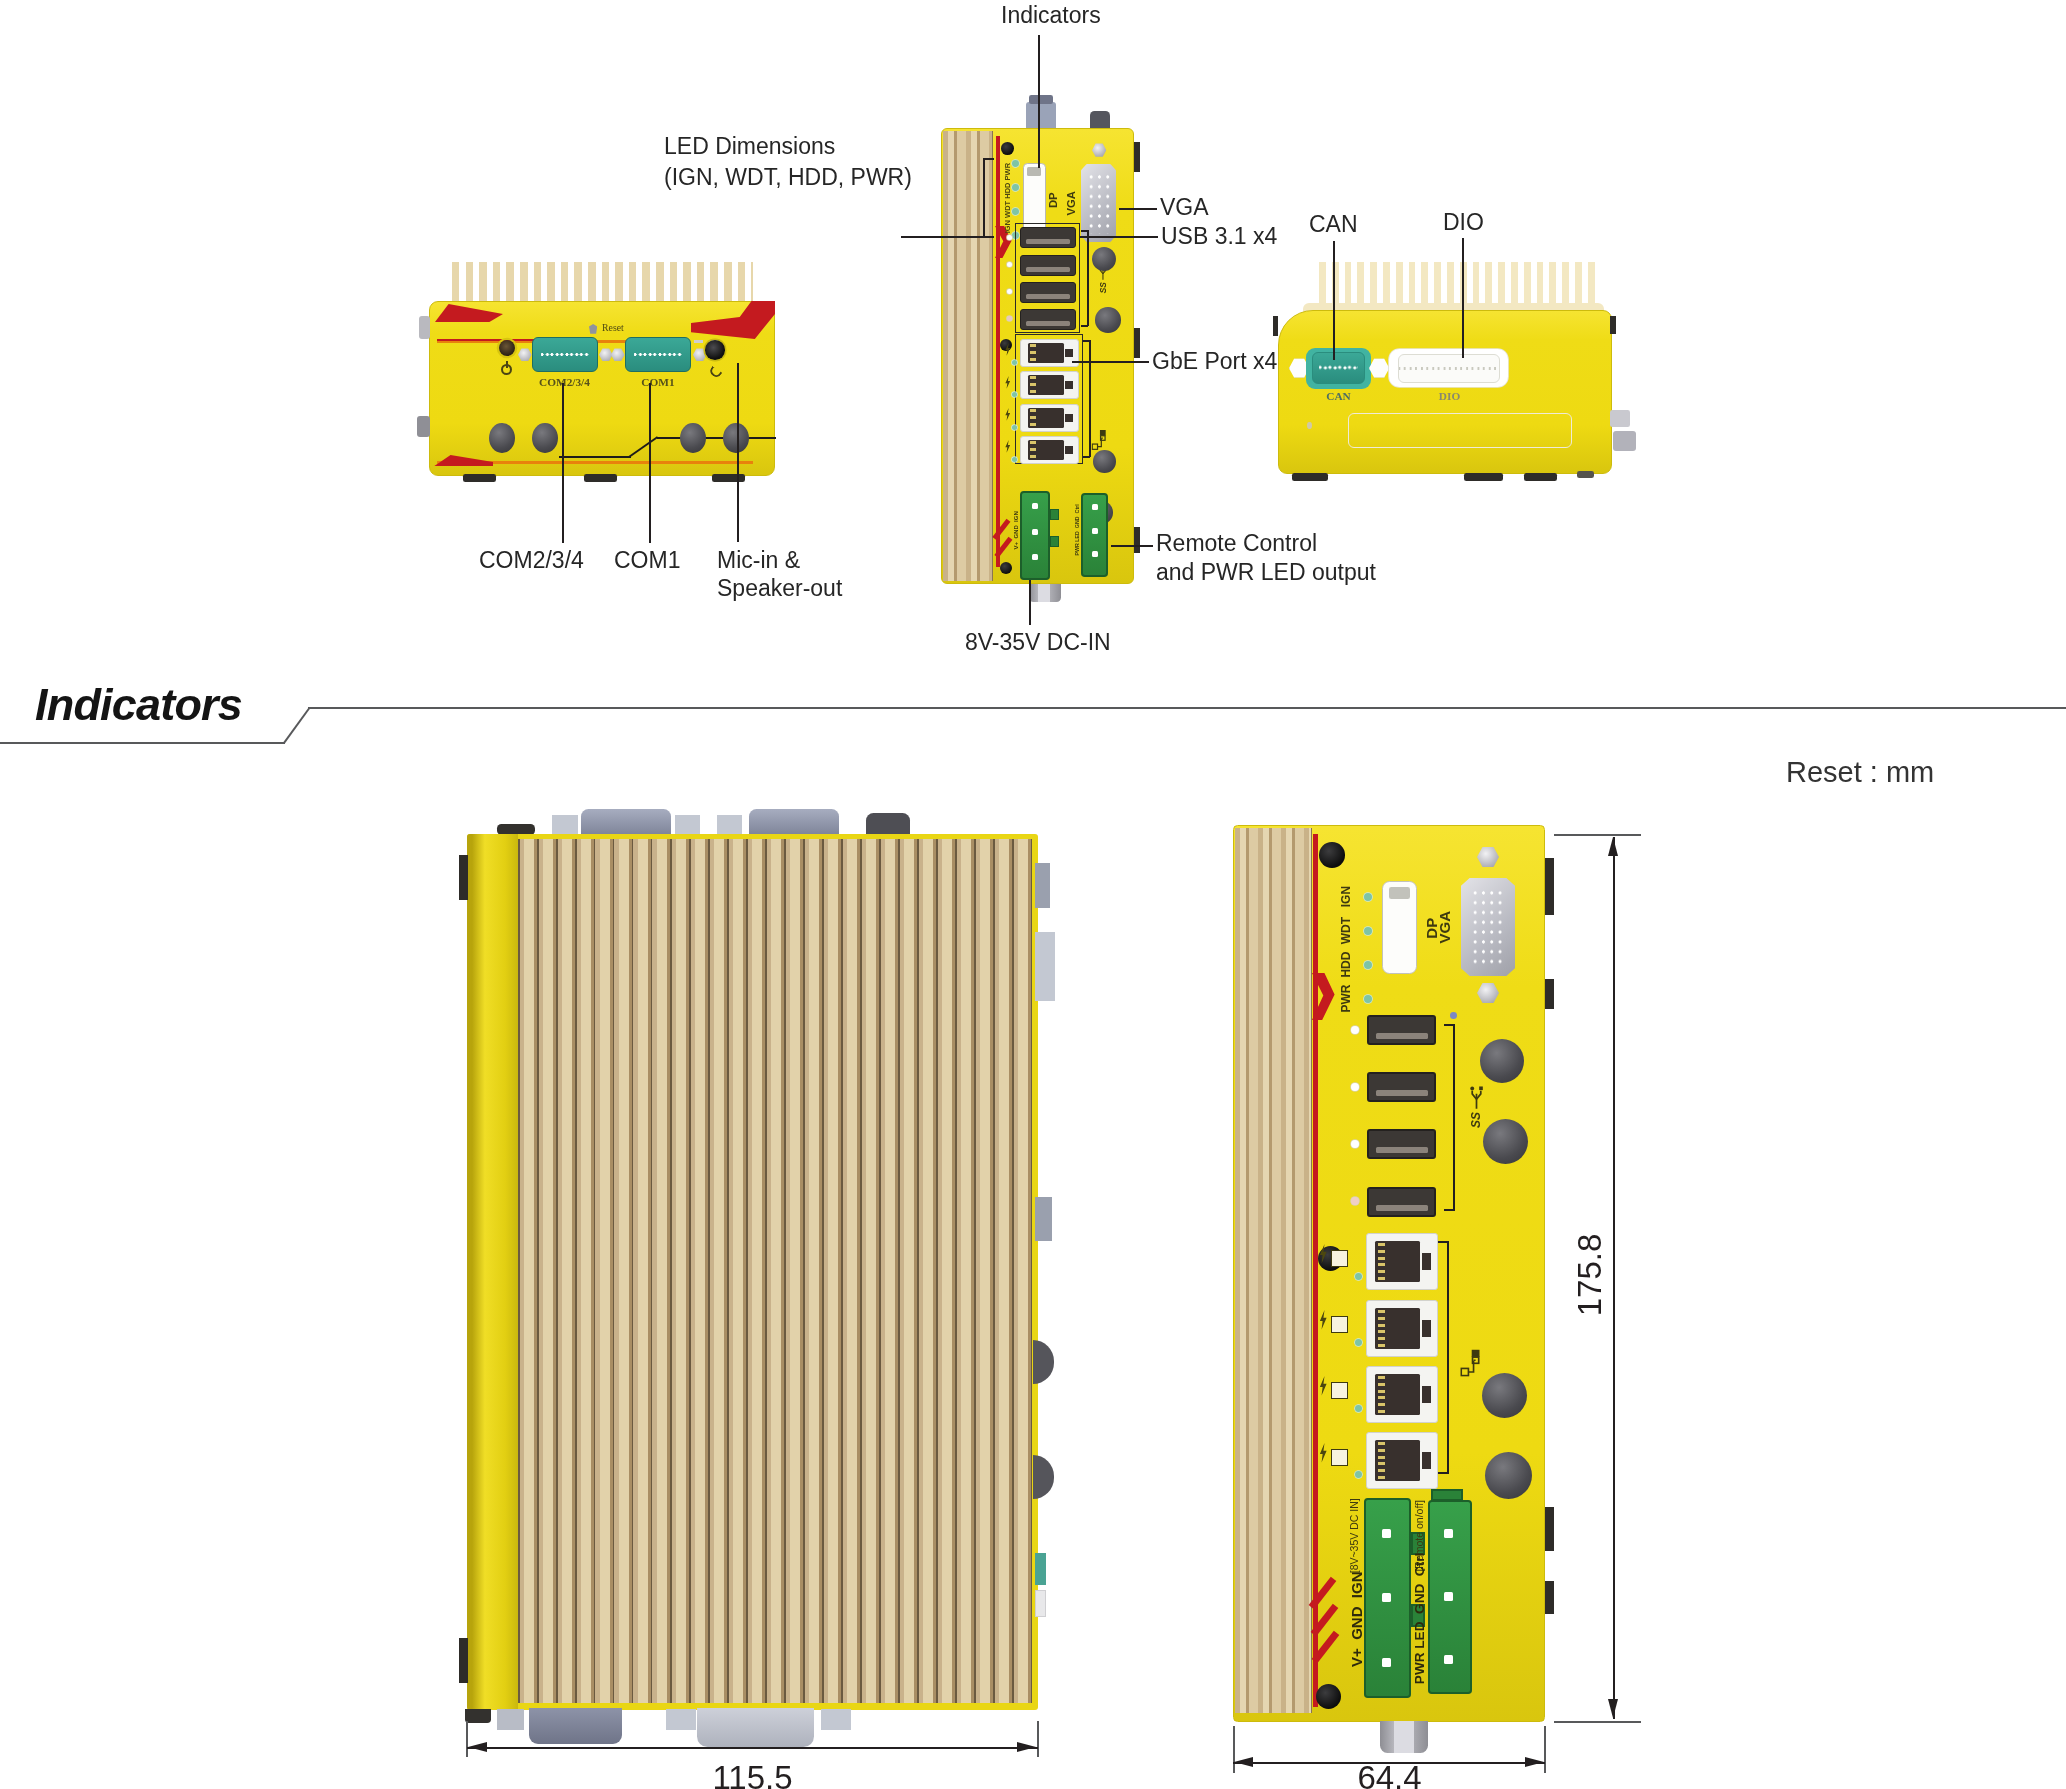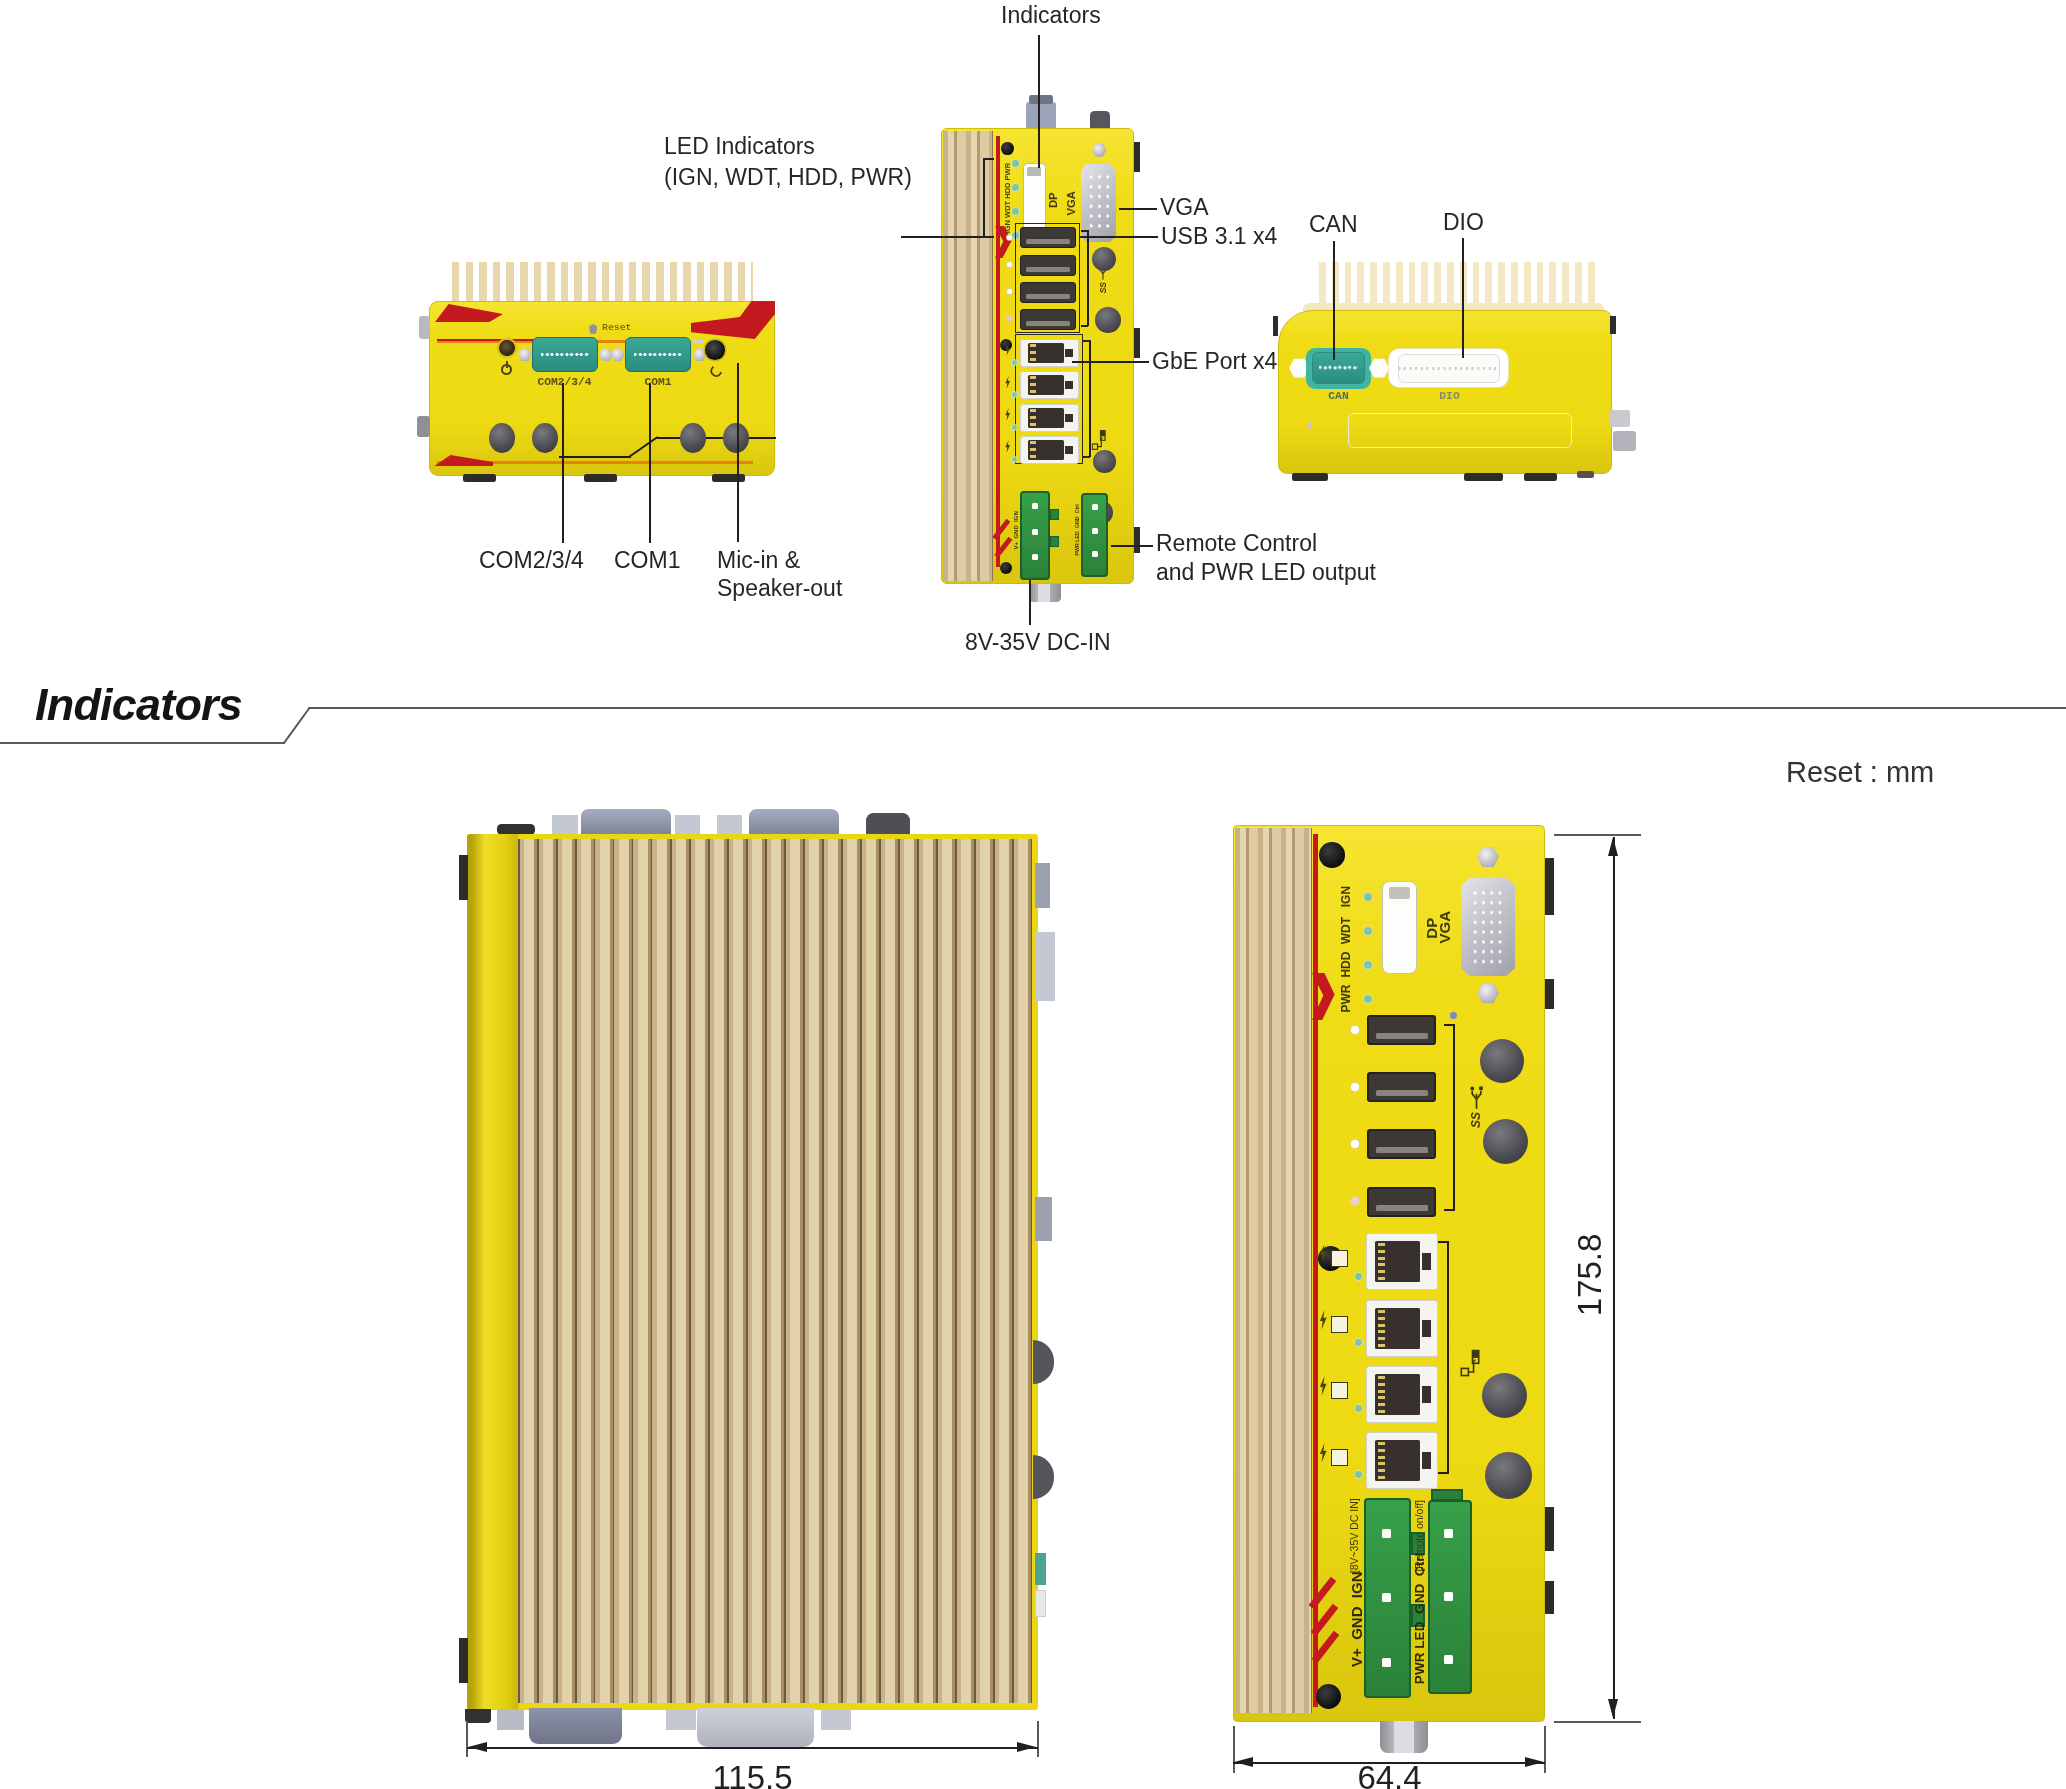--- a/index.html
+++ b/index.html
@@ -37,21 +37,21 @@
         background:repeating-linear-gradient(180deg,#d8c46a 0 3px,#38302d 3px 6.8px)}
   .rj45 .clip{position:absolute;right:8%;top:34%;width:14%;height:32%;background:#38302d}
   .tb{position:absolute;background:linear-gradient(180deg,#37a04a,#2a8238);border:2.3px solid #1c5f2a;border-radius:3.8px;box-sizing:border-box}
   .tbpin{position:absolute;background:#ffffff;border-radius:1.5px}
   .bolt{position:absolute;background:#4c470f;clip-path:polygon(62% 0,18% 56%,44% 56%,34% 100%,82% 40%,52% 40%)}
   .wdot{position:absolute;border-radius:50%;background:#ffffff;box-shadow:0 0 0 0.8px #d8d2b0}
   .tdot{position:absolute;border-radius:50%;background:#7ec4a5;box-shadow:0 0 0 0.8px #cfe8da}
   .lead-label{position:absolute;color:#262626;font-size:23px;font-family:"Liberation Sans",sans-serif;white-space:nowrap}
   .dimnum{position:absolute;color:#231f20;font-size:33px;font-family:"Liberation Sans",sans-serif}
   .ar{position:absolute;width:0;height:0;border-style:solid;border-color:transparent}
-  .panel-label{position:absolute;color:#56511a;font-weight:bold;font-family:Liberation Mono, monospace;white-space:nowrap}
+  .panel-label{position:absolute;color:#56511a;font-weight:bold;font-family:Liberation Serif, serif;white-space:nowrap}
   .vga{position:absolute;background:linear-gradient(135deg,#e3e3e8,#b9bac2 60%,#9fa0a8);border-radius:6px;
        clip-path:polygon(16% 0,84% 0,100% 8%,100% 92%,84% 100%,16% 100%,0 92%,0 8%)}
   .vga .grid{position:absolute;left:18%;top:10%;right:18%;bottom:10%;
        background-image:radial-gradient(circle,#ffffff 1.4px,rgba(0,0,0,0) 1.8px);background-size:8.3px 9.8px}
   .redjag{position:absolute;background:#c41a1f;clip-path:polygon(0 0,55% 0,100% 46%,45% 100%,0 100%,50% 48%)}
   .redbar{position:absolute;background:#c41a1f;transform:rotate(38deg)}
 </style>
 </head>
 <body>
 
@@ -248,21 +248,21 @@
 
   <div class="a" style="left:1029px;top:584px;width:32px;height:18px;background:linear-gradient(90deg,#8e8e94,#c6c6cc 40%,#8e8e94);border-radius:0 0 4.5px 4.5px"></div>
   <div class="a" style="left:1038px;top:584px;width:12px;height:18px;background:#dcdce2"></div>
 
   <div class="a" style="left:1134px;top:142px;width:6px;height:30px;background:#2e2c29"></div>
   <div class="a" style="left:1134px;top:328px;width:6px;height:30px;background:#2e2c29"></div>
   <div class="a" style="left:1134px;top:527px;width:6px;height:25.6px;background:#2e2c29"></div>
 
   <div class="lead-label" style="left:1001px;top:1.5px">Indicators</div>
   <div class="ln" style="left:1038px;top:35px;width:1.5px;height:133px"></div>
-  <div class="lead-label" style="left:664px;top:133px">LED Indicators</div>
+  <div class="lead-label" style="left:664px;top:133px">LED Dimensions</div>
   <div class="lead-label" style="left:664px;top:164px">(IGN, WDT, HDD, PWR)</div>
   <div class="ln" style="left:901px;top:236px;width:83px;height:1.5px"></div>
   <div class="ln" style="left:983px;top:158px;width:1.5px;height:80px"></div>
   <div class="ln" style="left:983px;top:158px;width:10.5px;height:1.5px"></div>
   <div class="ln" style="left:983px;top:236px;width:10.5px;height:1.5px"></div>
   <div class="lead-label" style="left:1160px;top:194px">VGA</div>
   <div class="ln" style="left:1119px;top:208px;width:38px;height:1.5px"></div>
   <div class="lead-label" style="left:1161px;top:223px">USB 3.1 x4</div>
   <div class="ln" style="left:1080px;top:236px;width:78px;height:1.5px"></div>
   <div class="lead-label" style="left:1152px;top:348px">GbE Port x4</div>

